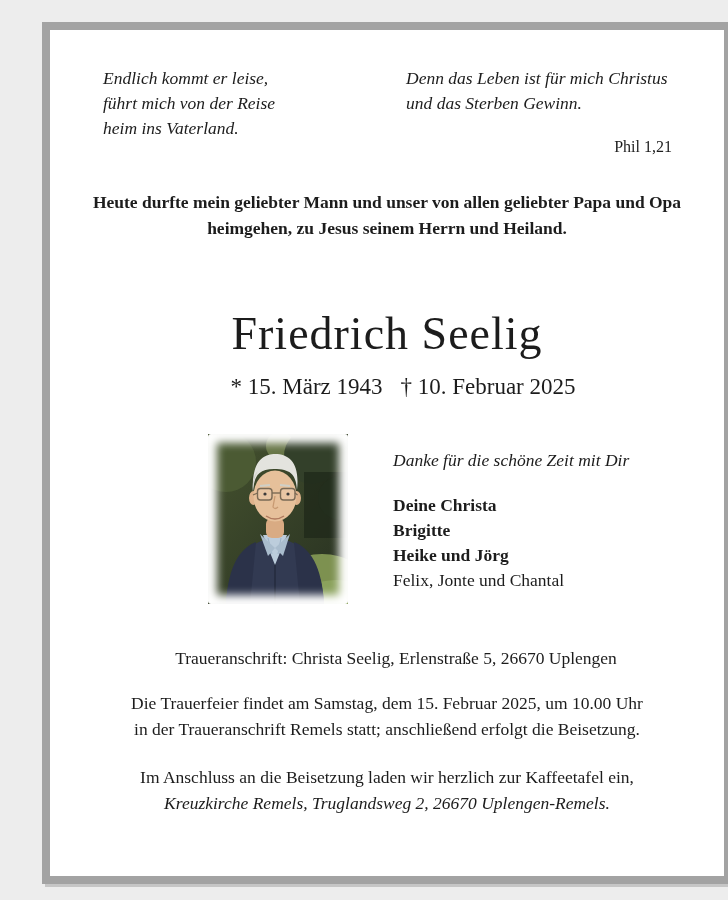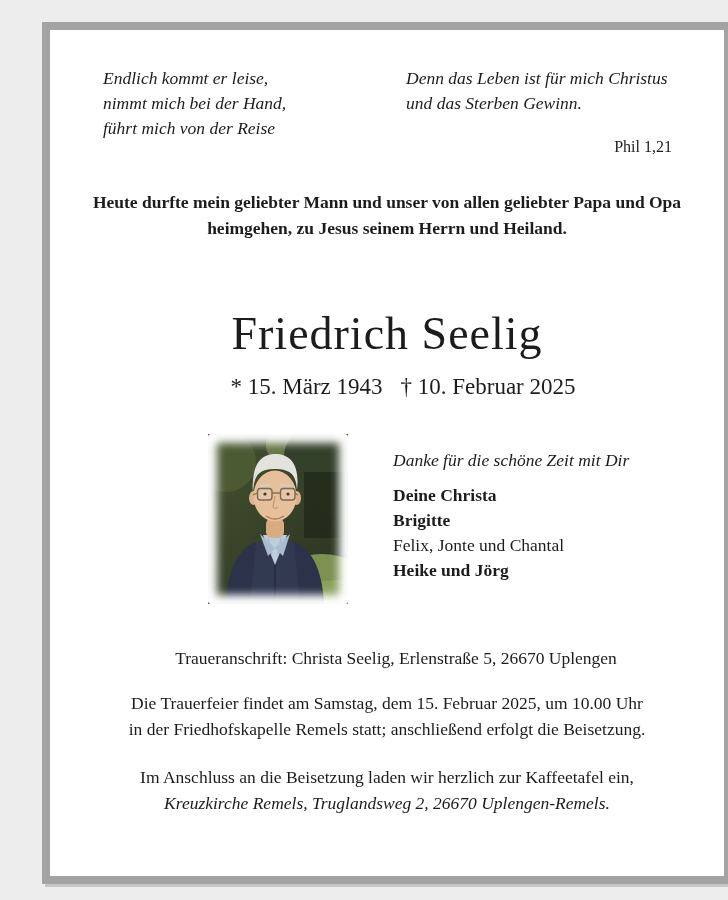--- a/index.html
+++ b/index.html
@@ -79,37 +79,37 @@
     left: 0; top: 0; right: 0; bottom: 0;
     box-shadow: inset 0 0 8px 9px #ffffff;
     border-radius: 3px;
     pointer-events: none;
   }
 
   .thanks {
     left: 343px; top: 420px;
     font-size: 17.5px;
   }
-  .thanks-line { font-style: italic; margin-bottom: 12px; }
+  .thanks-line { font-style: italic; margin-bottom: 22px; }
   .family-line { line-height: 25px; }
 
   .address { top: 618px; font-size: 17.5px; margin-left: 9px; }
   .service { top: 660px; font-size: 17.5px; line-height: 26px; }
   .reception { top: 734px; font-size: 17.5px; line-height: 26px; }
   .reception .loc { font-style: italic; }
 </style>
 </head>
 <body>
 
 <div class="card">
 
   <div class="abs epigraph-left">
     <div>Endlich kommt er leise,</div>
-    <div>nimmt mich bei der Hand,</div>
     <div>führt mich von der Reise</div>
+    <div>heim ins Vaterland.</div>
   </div>
 
   <div class="abs epigraph-right">
     <div>Denn das Leben ist für mich Christus</div>
     <div>und das Sterben Gewinn.</div>
     <div class="citation">Phil 1,21</div>
   </div>
 
   <div class="abs center announcement">
     <div>Heute durfte mein geliebter Mann und unser von allen geliebter Papa und Opa</div>
@@ -172,29 +172,29 @@
       <path d="M67,62 L65,73 Q67,76 70,73" fill="none" stroke="#c89a72" stroke-width="1.3"></path>
       <path d="M58,82 Q67,88 76,82" fill="none" stroke="#b07a5e" stroke-width="1.5"></path>
     </svg>
     <div class="photo-fade"></div>
   </div>
 
   <div class="abs thanks">
     <div class="thanks-line">Danke für die schöne Zeit mit Dir</div>
     <div class="family-line bold">Deine Christa</div>
     <div class="family-line bold">Brigitte</div>
+    <div class="family-line bold">Heike und Jörg</div>
     <div class="family-line">Felix, Jonte und Chantal</div>
-    <div class="family-line bold">Heike und Jörg</div>
   </div>
 
   <div class="abs center address">Traueranschrift: Christa Seelig, Erlenstraße 5, 26670 Uplengen</div>
 
   <div class="abs center service">
     <div>Die Trauerfeier findet am Samstag, dem 15. Februar 2025, um 10.00 Uhr</div>
-    <div>in der Friedhofskapelle Remels statt; anschließend erfolgt die Beisetzung.</div>
+    <div>in der Traueranschrift Remels statt; anschließend erfolgt die Beisetzung.</div>
   </div>
 
   <div class="abs center reception">
     <div>Im Anschluss an die Beisetzung laden wir herzlich zur Kaffeetafel ein,</div>
     <div class="loc">Kreuzkirche Remels, Truglandsweg 2, 26670 Uplengen-Remels.</div>
   </div>
 
 </div>
 
 </body></html>

